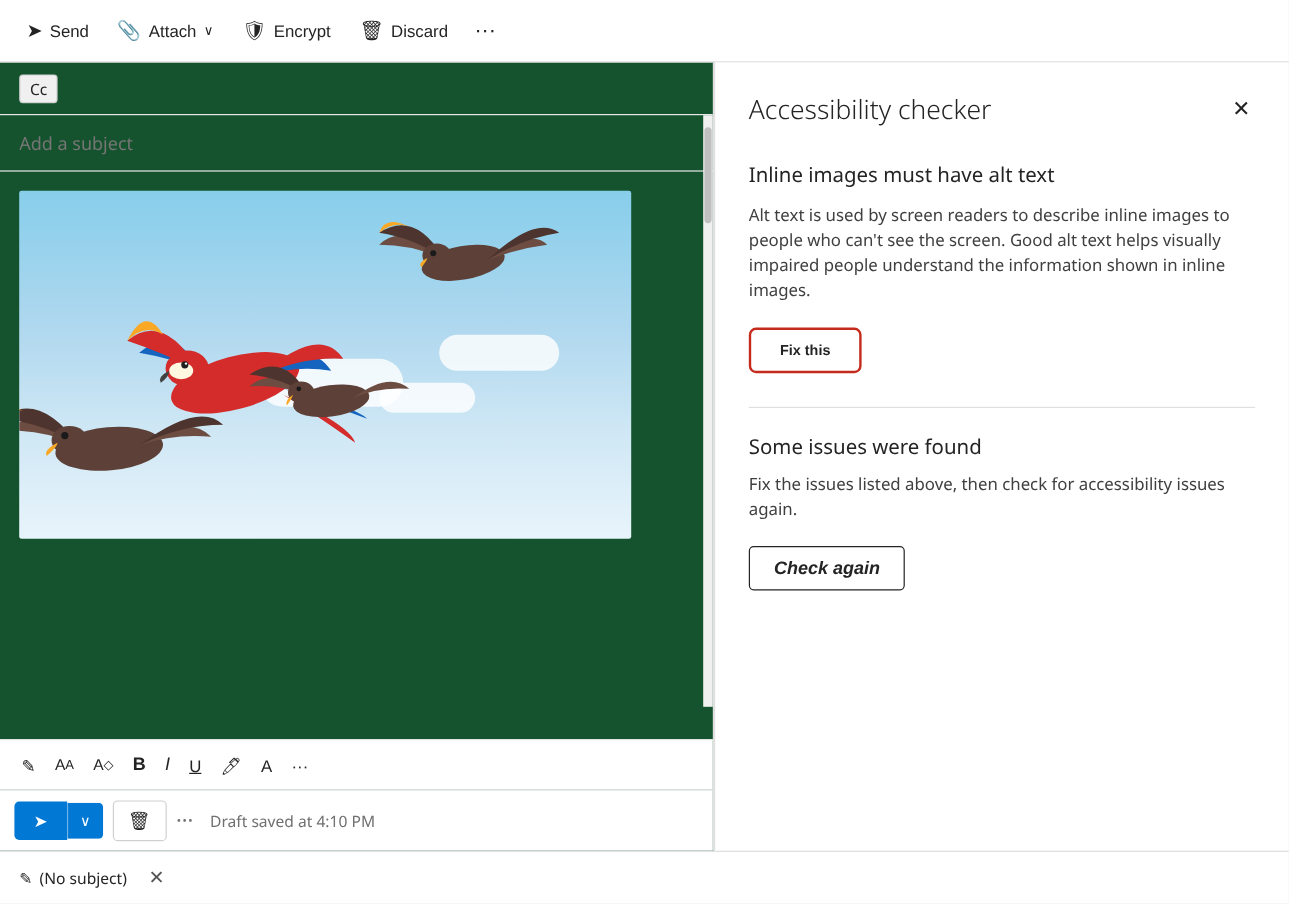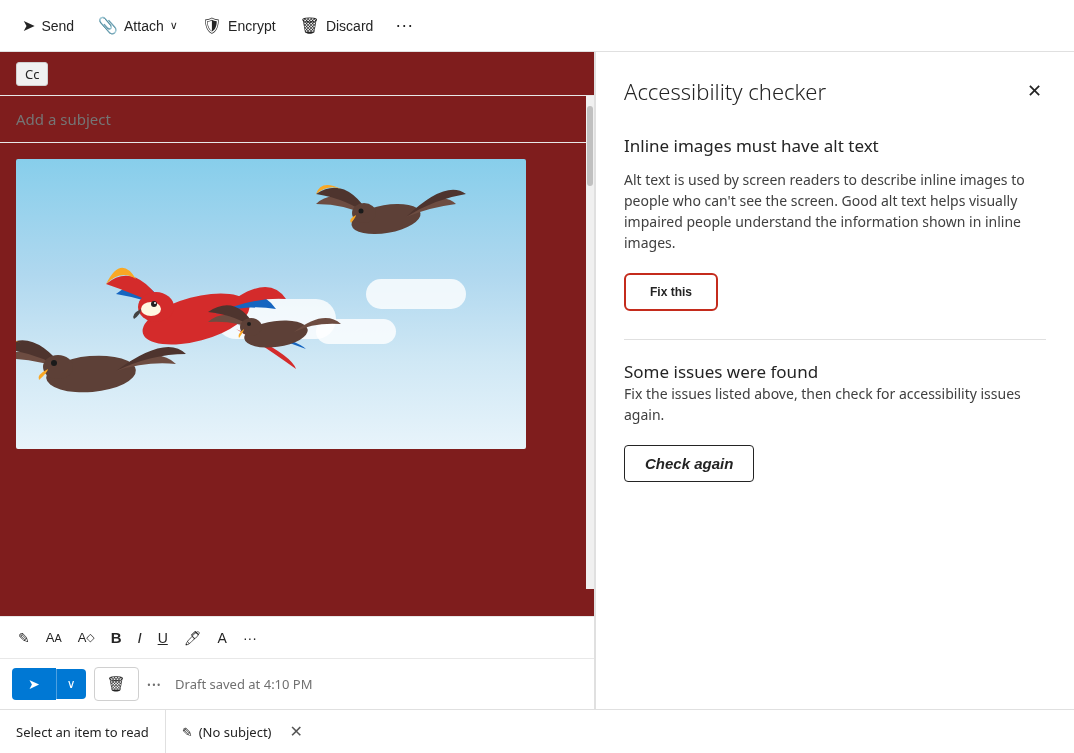--- a/index.html
+++ b/index.html
@@ -53,21 +53,21 @@
     
     .main-area {
       display: flex;
       flex: 1;
       overflow: hidden;
     }
 
     
     .compose-panel {
       width: 595px;
-      background: #7f1d1d;
+      background: #14532d;
       display: flex;
       flex-direction: column;
       border-right: 1px solid #e0e0e0;
       position: relative;
       flex-shrink: 0;
     }
 
     .cc-row {
       display: flex;
       align-items: center;
@@ -295,20 +295,21 @@
     .divider-line {
       height: 1px;
       background: #e0e0e0;
       margin-bottom: 20px;
     }
 
     .summary-heading {
       font-size: 17px;
       font-weight: 400;
       color: #242424;
+      margin-bottom: 10px;
     }
 
     .summary-text {
       font-size: 14px;
       color: #404040;
       line-height: 1.5;
       margin-bottom: 20px;
     }
 
     .check-again-btn {
@@ -539,23 +540,20 @@
 
     <h2 class="summary-heading">Some issues were found</h2>
     <p class="summary-text">Fix the issues listed above, then check for accessibility issues again.</p>
 
     <button class="check-again-btn">Check again</button>
   </div>
 
 </div>
 
 <div class="status-bar">
-  <div class="status-item">
-    <span>Select an item to read</span>
-  </div>
   <div class="status-no-subject">
     <span>✎</span>
     <span>(No subject)</span>
     <button class="status-close">
       <span>✕</span>
     </button>
   </div>
 </div>
 
 </body></html>

